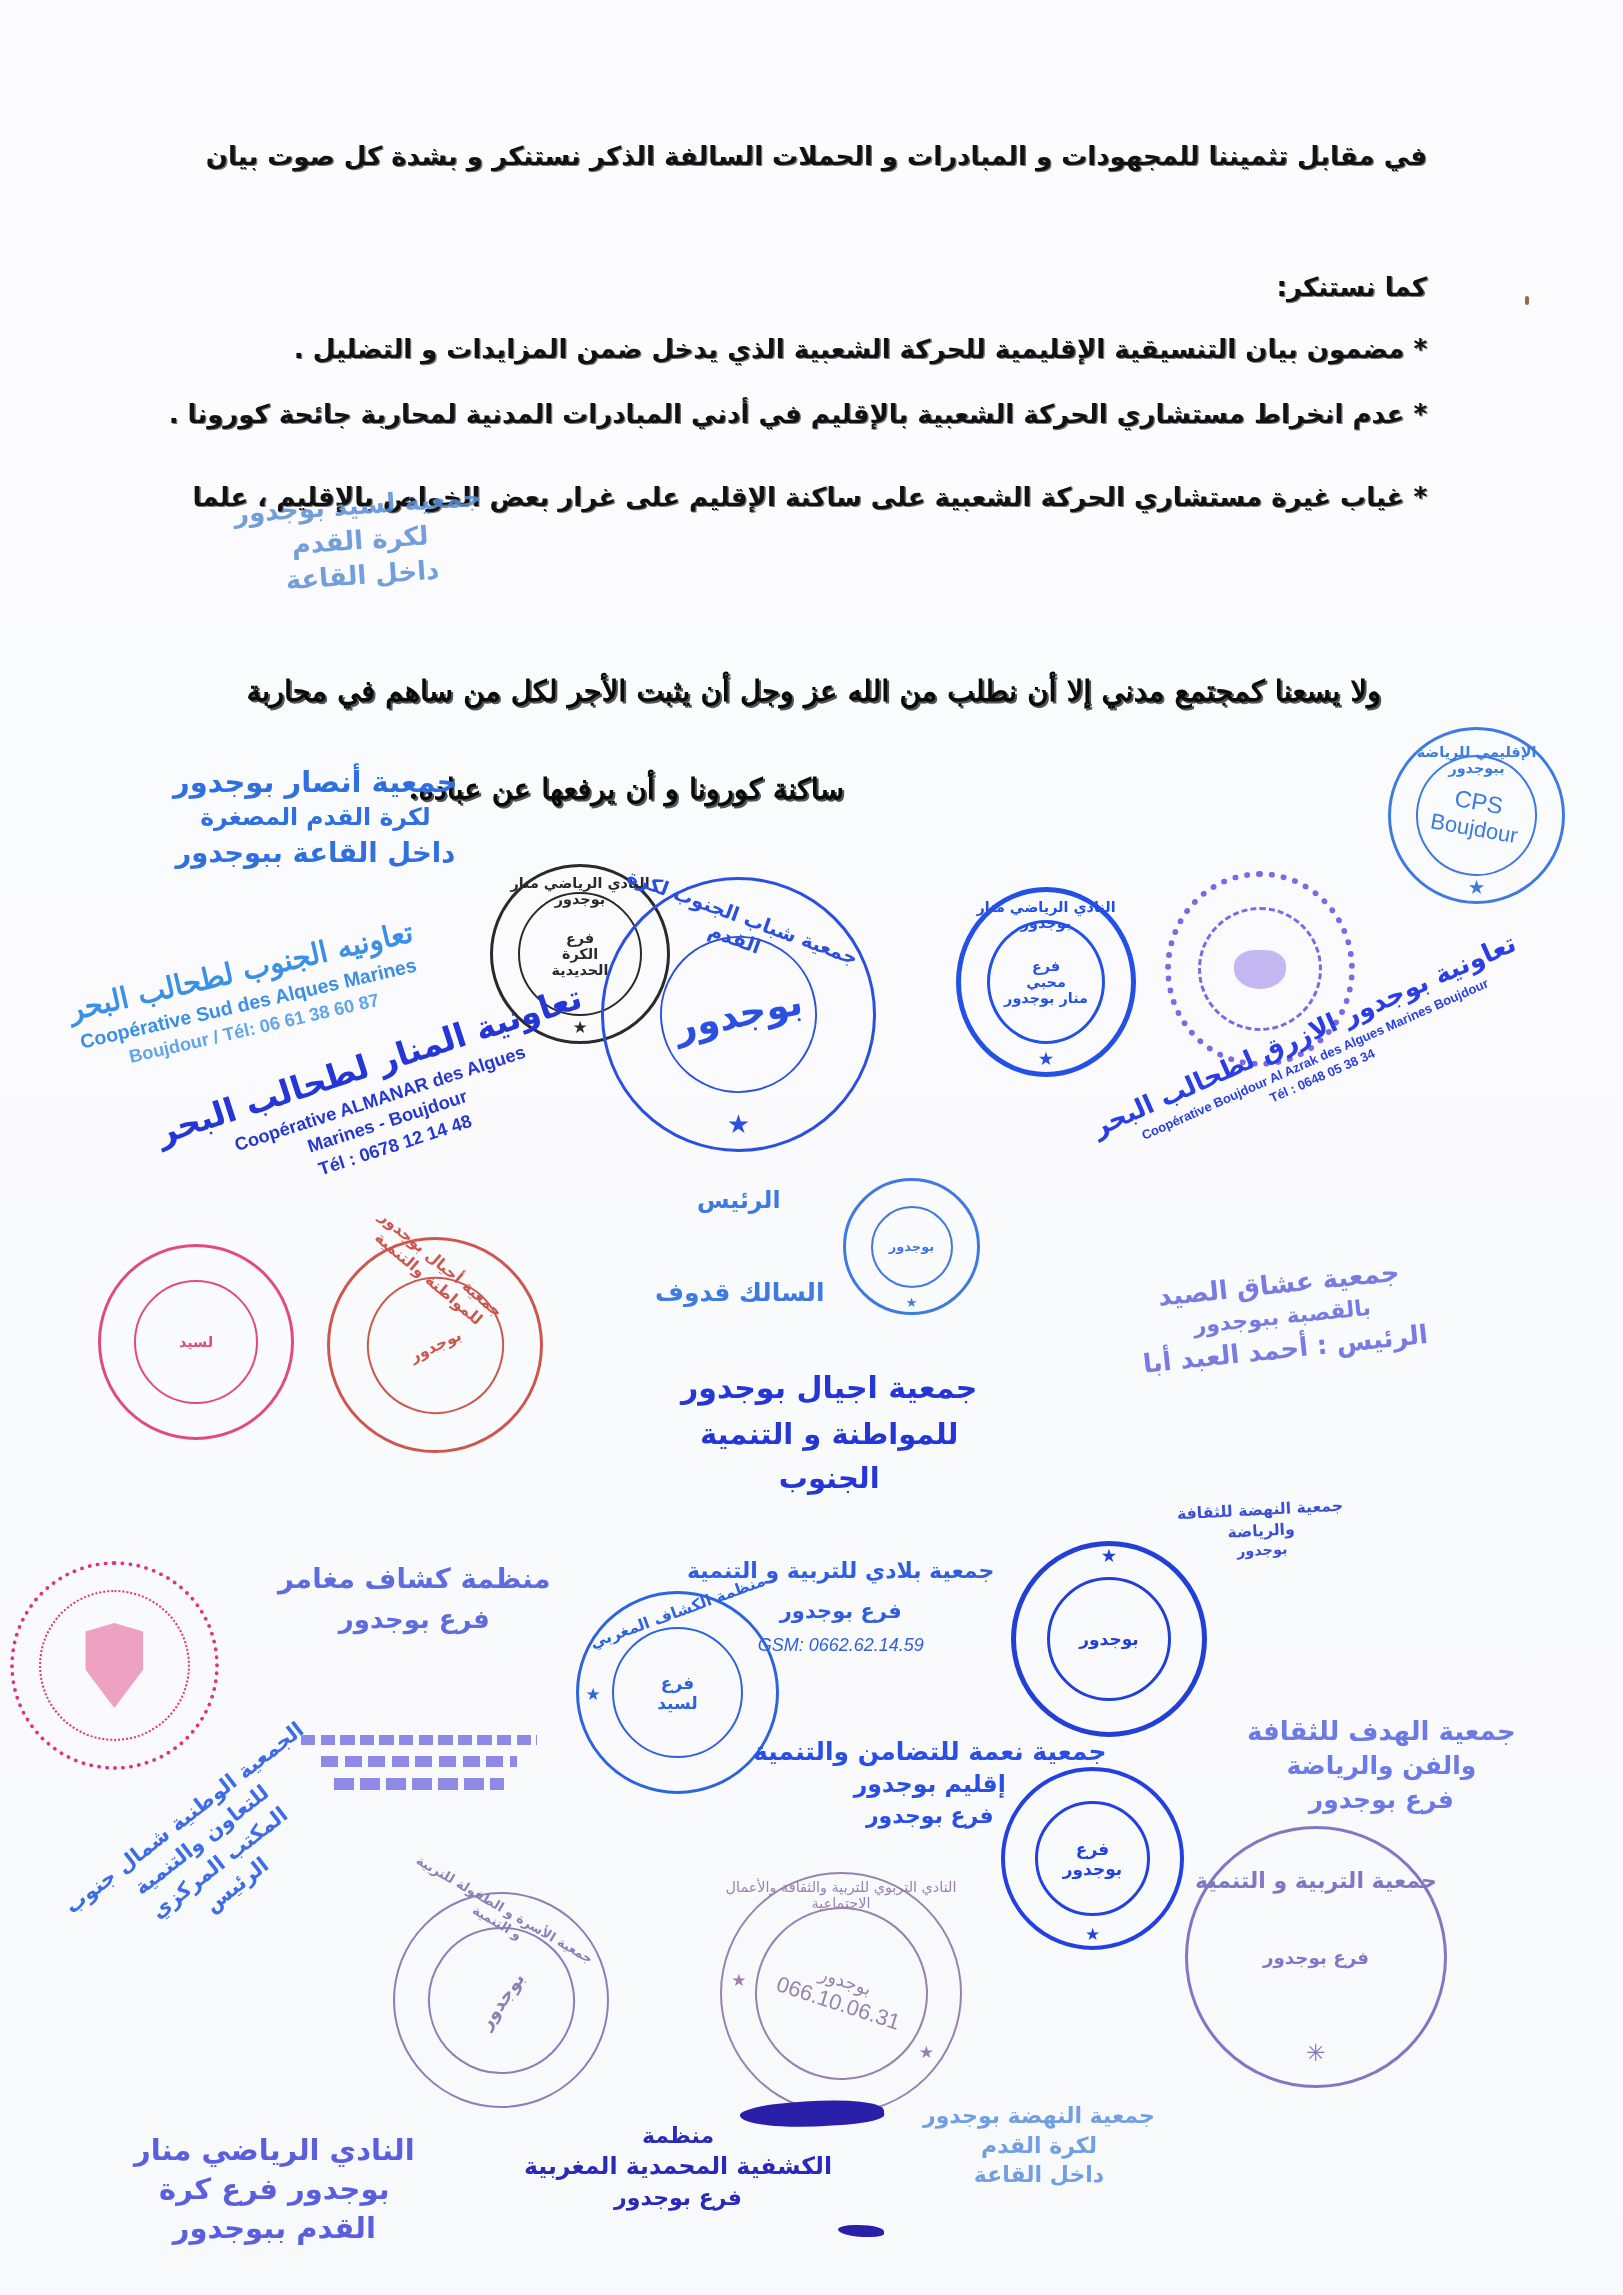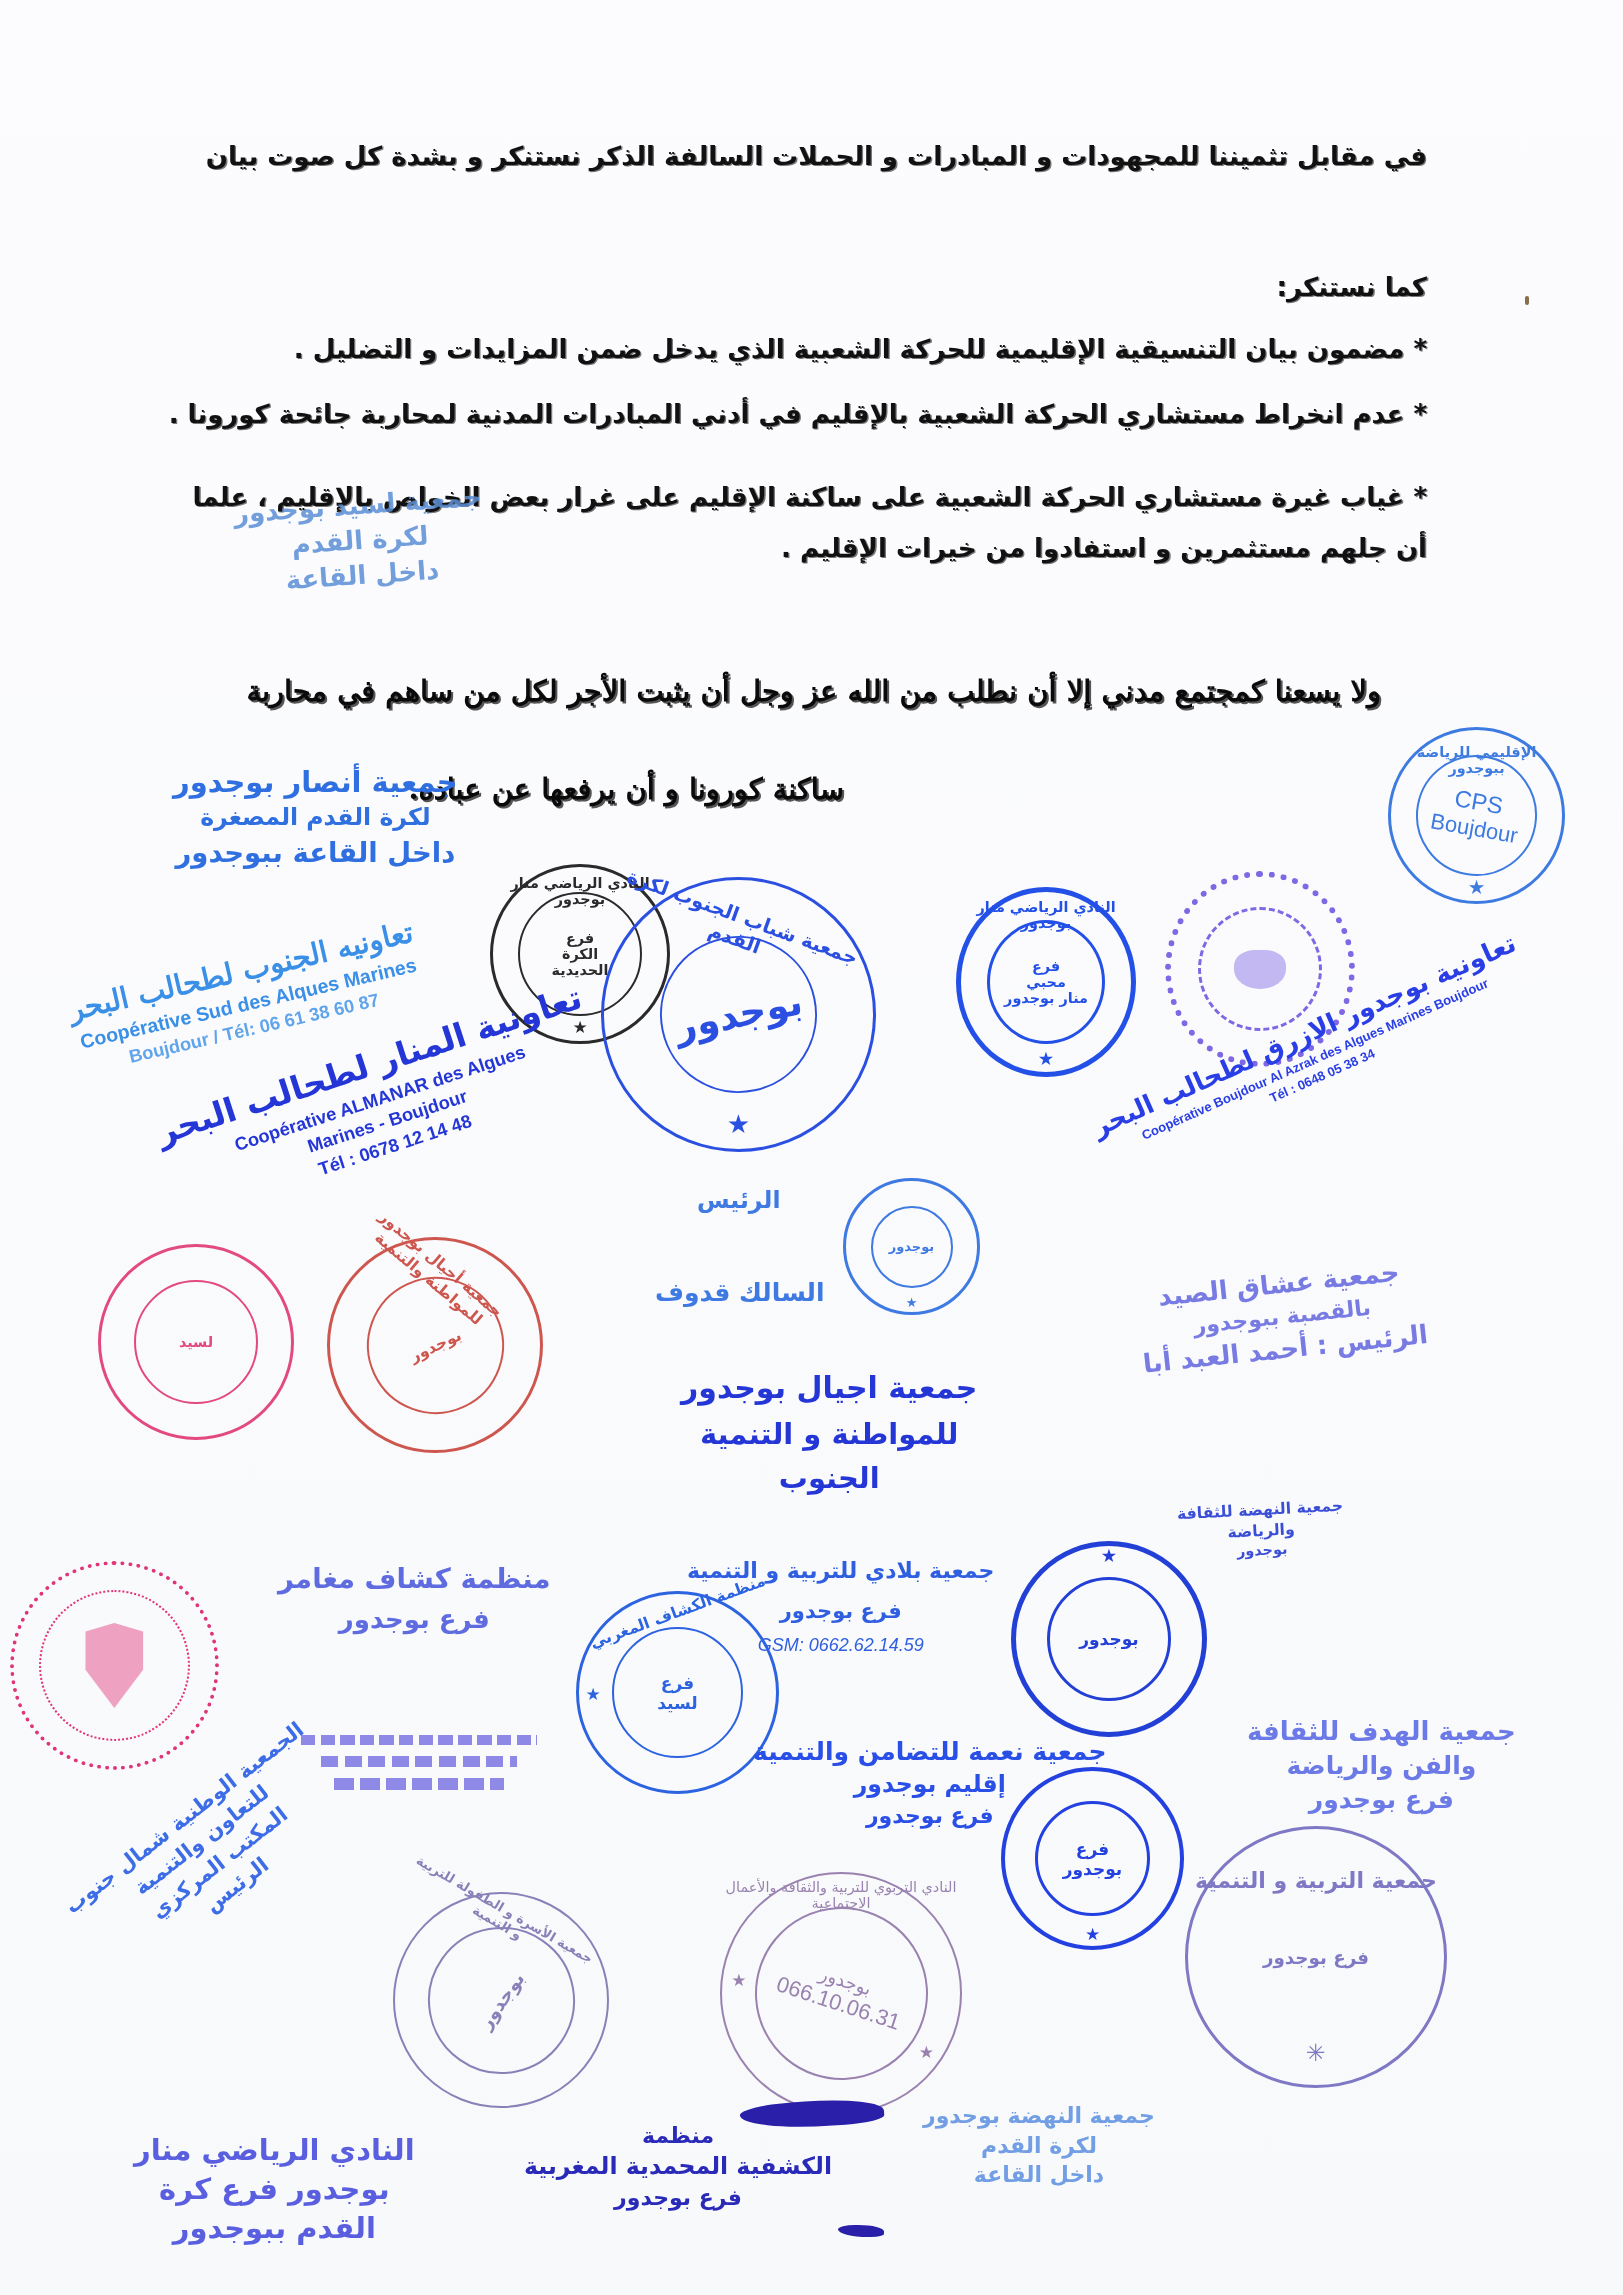--- a/index.html
+++ b/index.html
@@ -52,21 +52,20 @@
 
 <div class="page">
 
   <div class="para-line" style="top:141px;">في مقابل تثميننا للمجهودات و المبادرات و الحملات السالفة الذكر نستنكر  و بشدة كل صوت بيان</div>
   <div class="para-line" style="top:272px;">كما نستنكر:</div>
   <div class="speck" style="left:1525px; top:296px;"></div>
 
   <div class="para-line" style="top:334px;">* مضمون بيان التنسيقية الإقليمية للحركة الشعبية الذي يدخل ضمن المزايدات و التضليل .</div>
   <div class="para-line" style="top:399px;">* عدم انخراط مستشاري  الحركة الشعبية بالإقليم  في أدني المبادرات المدنية لمحاربة جائحة كورونا .</div>
   <div class="para-line" style="top:482px;">* غياب غيرة مستشاري الحركة الشعبية على ساكنة الإقليم على غرار بعض الخواص بالإقليم ، علما</div>
-  <div class="para-line" style="top:533px;">أن جلهم مستثمرين و استفادوا من خيرات الإقليم .</div>
 
   <div class="closing-line" style="top:674px; right:242px;">ولا يسعنا كمجتمع مدني إلا أن نطلب من الله عز وجل أن يثبت الأجر لكل من ساهم في محاربة</div>
   <div class="closing-line" style="top:772px; right:779px;">ساكنة كورونا و أن يرفعها عن عباده.</div>
 
   <div class="stamp rect-stamp" style="left:236px; top:488px; color:#5b8fd6; font-size:26px; transform:rotate(-4deg); opacity:.85;">
     <span class="ln">جمعية لسيد بوجدور</span>
     <span class="ln">لكرة القدم</span>
     <span class="ln">داخل القاعة</span>
   </div>
 

